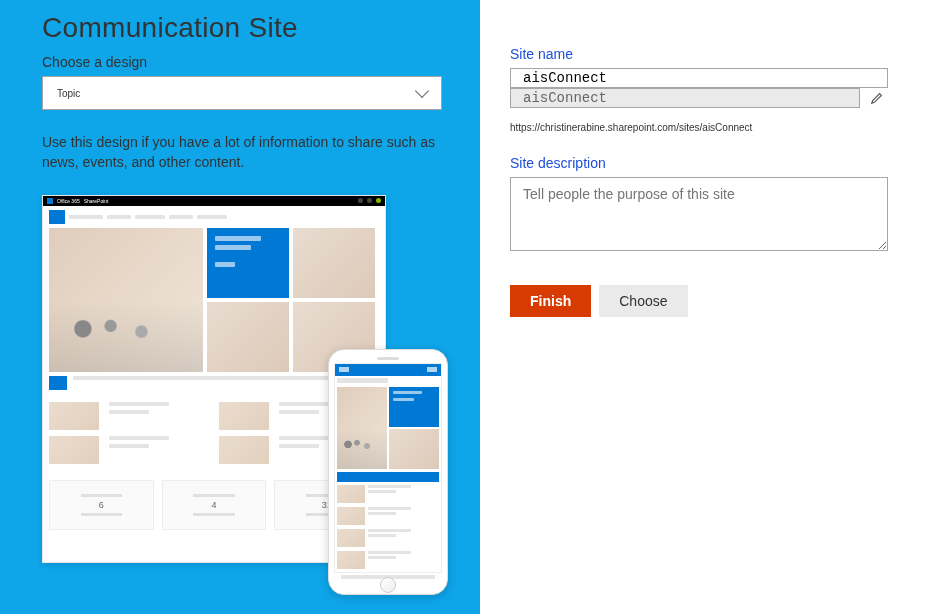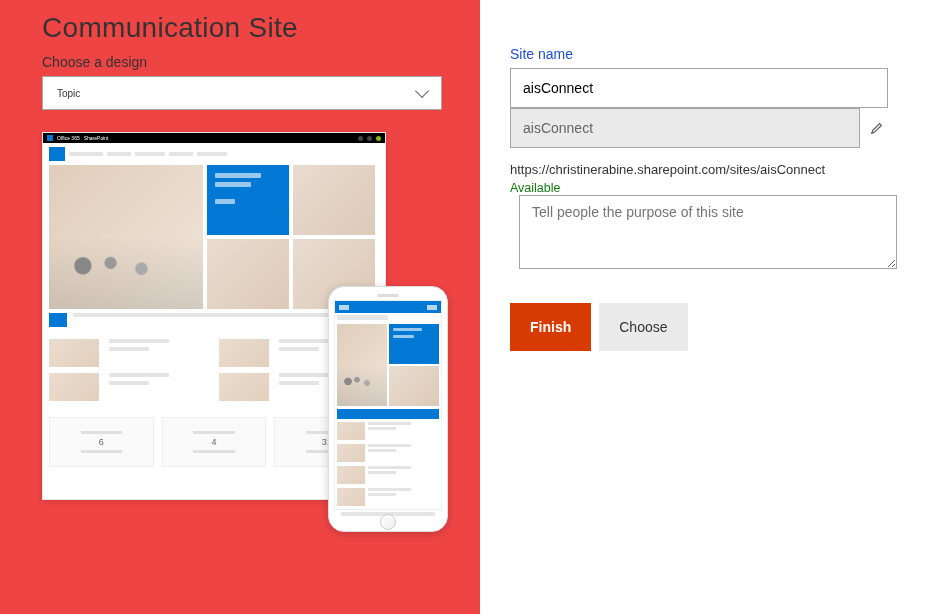--- a/index.html
+++ b/index.html
@@ -5,21 +5,21 @@
     * { margin:0; padding:0; box-sizing:border-box; }
     body {
       font-family: "Segoe UI", -apple-system, BlinkMacSystemFont, sans-serif;
       background:#f4f4f4;
       width:939px;
       height:614px;
       overflow:hidden;
       color:#333;
     }
     .wrap { display:flex; width:100%; height:100%; }
-    .left { width:480px; background:#ef4444; padding:0 0 0 42px; }
+    .left { width:480px; background:#0ea5e9; padding:0 0 0 42px; }
     .right { flex:1; background:#fff; padding:14px 30px 0 30px; }
 
     
     .title { font-size:28px; font-weight:300; color:#333; margin-top:12px; letter-spacing:.3px;}
     .label { font-size:14px; color:#333; margin-top:10px; margin-bottom:6px; }
     .select {
       width:400px; height:34px; background:#fff; border:1px solid #a6a6a6;
       display:flex; align-items:center; justify-content:space-between;
       padding:0 14px; cursor:pointer;
     }
@@ -86,50 +86,51 @@
     .ph-sq { height:10px; background:#0078d4; margin:1px 2px;}
     .ph-row { display:flex; gap:3px; padding:2px;}
     .ph-row .thumb { width:28px; height:18px;}
     .ph-row .ln { height:3px; background:#e4e4e4; margin-bottom:2px;}
     .ph-home { width:16px; height:16px; border-radius:50%; border:1px solid #ccc; margin:4px auto 0; background:linear-gradient(135deg,#fff,#eee);}
 
     
     .field-label { font-size:14px; color:#1d4ed8; margin-top:22px; margin-bottom:6px; }
     .field-label:first-child { margin-top:32px;}
     .input {
-      width:378px; height:40px; border:1px solid #a6a6a6; background:#fff;
-      font-family:Liberation Sans, sans-serif; font-size:14px; padding:0 12px;
+      width:378px; height:20px; border:1px solid #a6a6a6; background:#fff;
+      font-family:Liberation Mono, monospace; font-size:14px; padding:0 12px;
     }
     .addr-row { display:flex; align-items:center; gap:10px;}
     .input.ro { background:#eaeaea; color:#666; width:350px;}
     .pencil { width:14px; height:14px; position:relative; cursor:pointer; }
     .pencil svg { width:14px; height:14px; }
-    .url { font-size:13px; color:#333; margin-top:14px; }
+    .url { font-size:10px; color:#333; margin-top:14px; }
     .avail { font-size:12.5px; color:#107c10; margin-top:4px; }
     .ta {
       width:378px; height:74px; border:1px solid #a6a6a6; background:#fff;
-      font-family:inherit; font-size:14px; padding:8px 12px; resize:both;margin-left:9px;
+      font-family:inherit; font-size:14px; padding:8px 12px; resize:both;
     }
     .btn-row { display:flex; gap:8px; margin-top:30px; }
-    .btn { height:48px; padding:0 20px; border:0; font-size:14px; cursor:pointer; font-family:inherit;}
+    .btn { height:32px; padding:0 20px; border:0; font-size:14px; cursor:pointer; font-family:inherit;}
     .btn.primary { background:#d83b01; color:#fff; font-weight:600; }
     .btn.secondary { background:#eaeaea; color:#333; }
   </style>
 </head>
 <body>
 
 <div class="wrap">
 
   <div class="left">
     <div class="title">Communication Site</div>
     <div class="label">Choose a design</div>
     <div class="select">
       <span>Topic</span>
       <div class="chev"></div>
     </div>
+    <div class="desc">Use this design if you have a lot of information to share such as news, events, and other content.</div>
 
     <div class="preview-area">
 
       <div class="desktop-prev">
         <div class="dp-top">
           <div class="sq"></div>
           <span class="txt">Office 365</span>
           <span class="txt">SharePoint</span>
           <span class="spacer"></span>
           <div class="dot"></div>
@@ -264,22 +265,22 @@
 
     <div class="addr-row">
       <input class="input ro" readonly="" value="aisConnect" style="">
       <div class="pencil">
         <svg viewBox="0 0 16 16" fill="none" stroke="#555" stroke-width="1.3">
           <path d="M2 14 L3 11 L11 3 L13 5 L5 13 Z"></path>
         </svg>
       </div>
     </div>
     <div class="url">https://christinerabine.sharepoint.com/sites/aisConnect</div>
-    <div class="avail">Available</div>
-
+
+    <div class="field-label">Site description</div>
     <textarea class="ta" placeholder="Tell people the purpose of this site" style=""></textarea>
 
     <div class="btn-row">
       <button class="btn primary">Finish</button>
       <button class="btn secondary">Choose</button>
     </div>
   </div>
 </div>
 
 </body></html>

